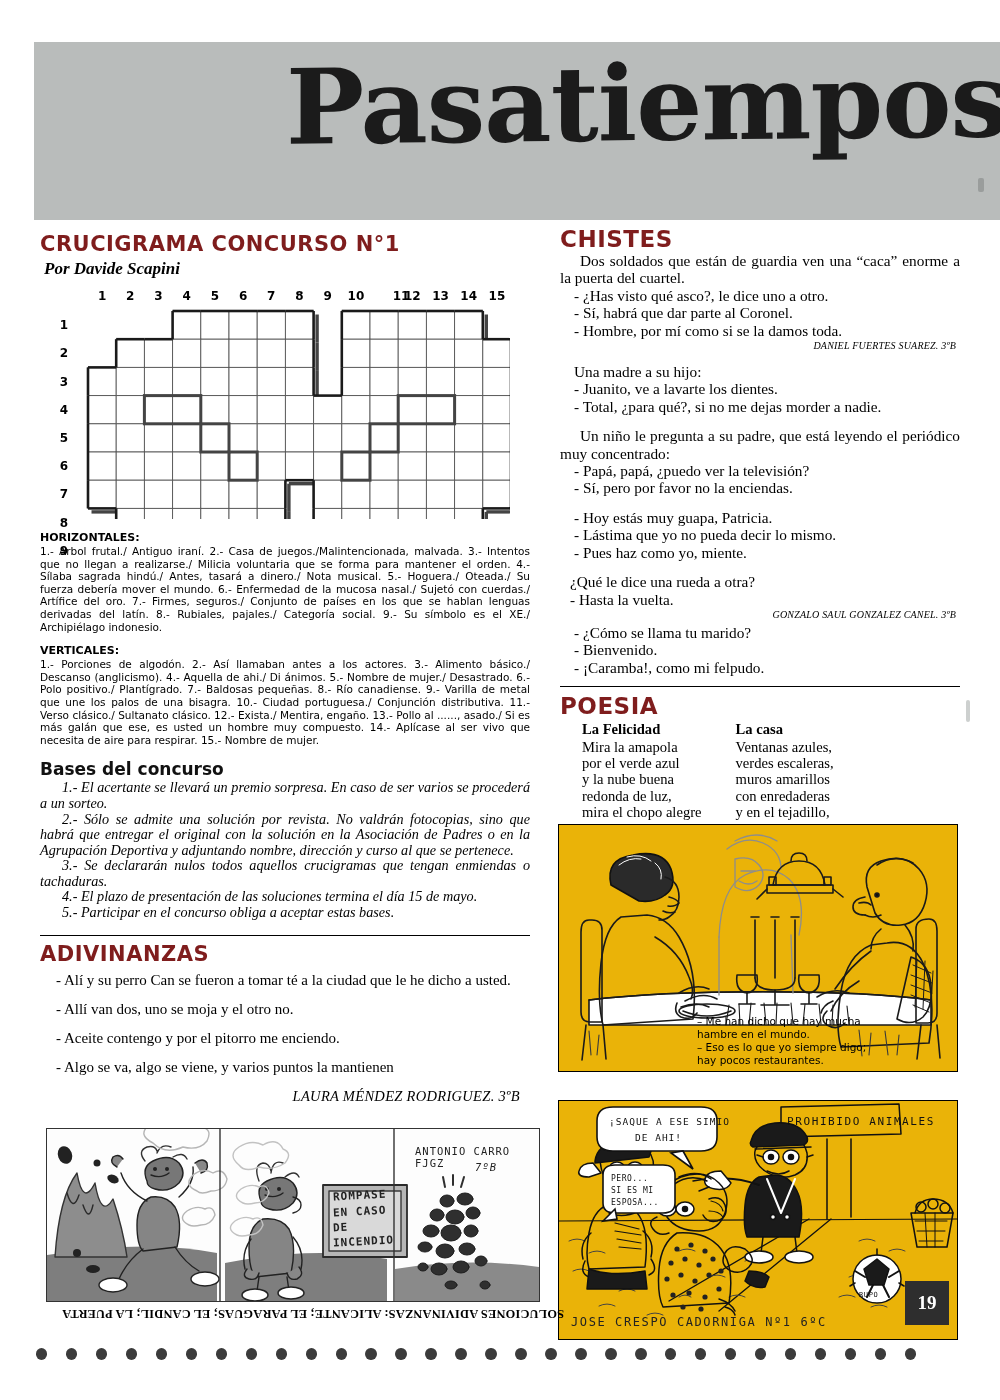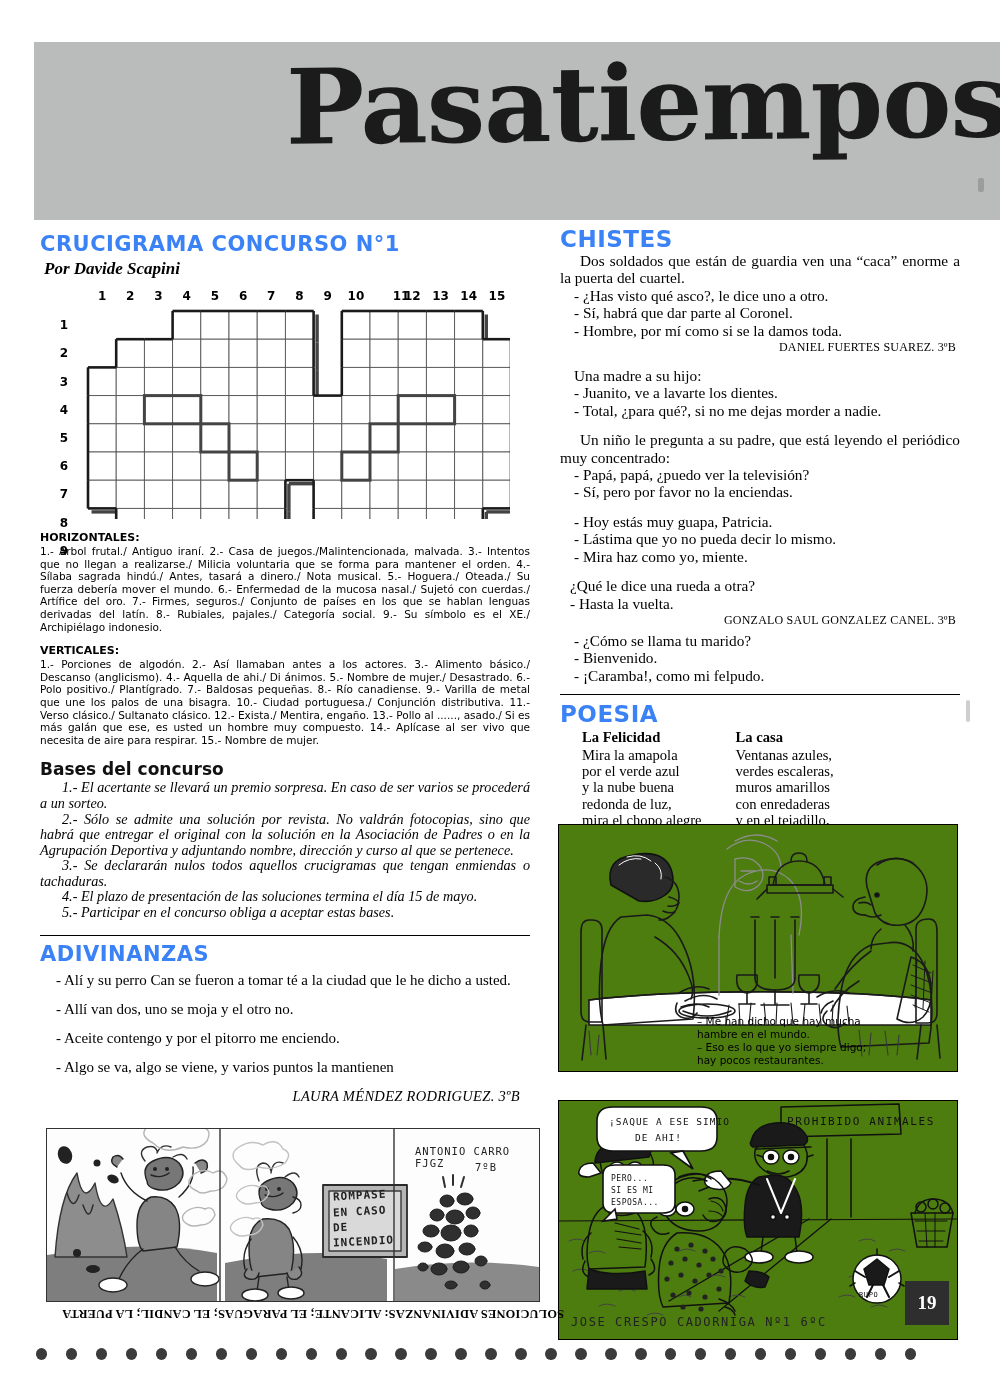--- a/index.html
+++ b/index.html
@@ -27,21 +27,21 @@
   .edge-mark2{position:absolute;left:966px;top:700px;width:4px;height:22px;
     background:#cdd0cf;border-radius:2px;}
 
   
   .col-left{position:absolute;left:40px;top:232px;width:490px;}
   .col-right{position:absolute;left:560px;top:226px;width:400px;}
 
   
   h2.sect{
     font-family:"DejaVu Sans",sans-serif;font-weight:bold;
-    font-size:21px;margin:0;letter-spacing:0.5px;color:#3b82f6;
+    font-size:21px;margin:0;letter-spacing:0.5px;color:#7f1d1d;
   }
   h2.sect.sm{font-size:23px;}
   .byline{
     font-family:"Liberation Serif",serif;font-style:italic;font-weight:bold;
     font-size:17px;margin:3px 0 0 4px;
   }
   h3.bases{
     font-family:"DejaVu Sans",sans-serif;font-weight:bold;font-size:17px;
     margin:0 0 1px 0;color:#111;
   }
@@ -84,40 +84,40 @@
 
   
   .joke{
     font-family:"Liberation Serif",serif;font-size:15.3px;line-height:17.4px;
     margin:0 0 0 0;text-align:justify;
   }
   .joke .lead{display:block;text-indent:20px;}
   .joke .ln{display:block;margin-left:14px;}
   .joke-gap{height:12px;}
   .sigline{
-    font-family:"Liberation Serif",serif;font-size:12px;
+    font-family:"Liberation Serif",serif;font-style:italic;font-size:10px;
     text-align:right;margin:1px 4px 0 0;letter-spacing:0.2px;
   }
   .hr-thin{border:0;border-top:1px solid #000;margin:10px 0 6px 0;}
 
   
   .poems{display:flex;gap:30px;margin-top:2px;}
   .poem{font-family:"Liberation Serif",serif;font-size:14.6px;line-height:16.4px;}
   .poem .ptitle{font-weight:bold;margin-bottom:1px;}
   .poem .pline{display:block;white-space:pre;}
   .poem.p1{margin-left:22px;}
   .poem.p2{margin-left:4px;}
   .poem-sig{
     font-family:"Liberation Serif",serif;font-style:italic;font-size:13px;
     margin-top:16px;line-height:15px;
   }
   .poem-sig .second{display:block;text-align:right;}
 
   
-  .cartoon-box{position:absolute;border:1.6px solid #000;background:#4d7c0f;overflow:hidden;}
+  .cartoon-box{position:absolute;border:1.6px solid #000;background:#eab308;overflow:hidden;}
   .cartoon-caption{
     font-family:"DejaVu Sans",sans-serif;font-size:10.5px;line-height:13px;
     position:absolute;
   }
   .strip{position:absolute;border:1.4px solid #333;background:#fdfdfd;overflow:hidden;}
   .handwrite{
     font-family:"DejaVu Sans Mono",monospace;font-size:10px;color:#222;
     position:absolute;letter-spacing:1px;
   }
 
@@ -462,21 +462,21 @@
         <span class="ln">- Papá, papá, ¿puedo ver la televisión?</span>
         <span class="ln">- Sí, pero por favor no la enciendas.</span>
         </p>
     </div>
 
     <div class="joke-gap"></div>
     <div>
       <p class="joke">
         <span class="ln">- Hoy estás muy guapa, Patricia.</span>
         <span class="ln">- Lástima que yo no pueda decir lo mismo.</span>
-        <span class="ln">- Mira haz como yo, miente.</span>
+        <span class="ln">- Pues haz como yo, miente.</span>
         </p>
     </div>
 
     <div class="joke-gap"></div>
     <div>
       <p class="joke">
         <span class="ln" style="margin-left:10px;">¿Qué le dice una rueda a otra?</span>
         <span class="ln" style="margin-left:10px;">- Hasta la vuelta.</span>
         </p>
       <div class="sigline">GONZALO SAUL GONZALEZ CANEL. 3ºB</div>
@@ -829,21 +829,21 @@
           <ellipse cx="376" cy="138" rx="5" ry="4"></ellipse>
           <ellipse cx="404" cy="156" rx="6" ry="4"></ellipse>
           <ellipse cx="438" cy="156" rx="5" ry="4"></ellipse>
         </g>
         <g stroke="#2f2f2f" stroke-width="2">
           <path d="M398 58 l-2 -10 M406 56 l0 -10 M414 58 l3 -10"></path>
         </g>
       </g>
     </svg>
     <div class="handwrite" style="left:368px;top:16px;font-size:10.5px;">ANTONIO CARRO FJGZ</div>
-    <div class="handwrite" style="left:428px;top:32px;font-size:10.5px;">7ºB</div>
+    <div class="handwrite" style="left:428px;top:32px;font-size:10.5px;font-style:italic;">7ºB</div>
     <div class="handwrite" style="left:286px;top:60px;font-size:11px;transform:rotate(-3deg);font-weight:bold;">ROMPASE</div>
     <div class="handwrite" style="left:286px;top:76px;font-size:11px;transform:rotate(-3deg);font-weight:bold;">EN CASO</div>
     <div class="handwrite" style="left:286px;top:92px;font-size:11px;transform:rotate(-3deg);font-weight:bold;">DE</div>
     <div class="handwrite" style="left:286px;top:106px;font-size:11px;transform:rotate(-3deg);font-weight:bold;">INCENDIO</div>
   </div>
 
   <div class="solutions">SOLUCIONES ADIVINANZAS: ALICANTE; EL PARAGUAS; EL CANDIL; LA PUERTA</div>
   <div class="dotrow" id="dotrow">
       <i></i>
       <i></i>

